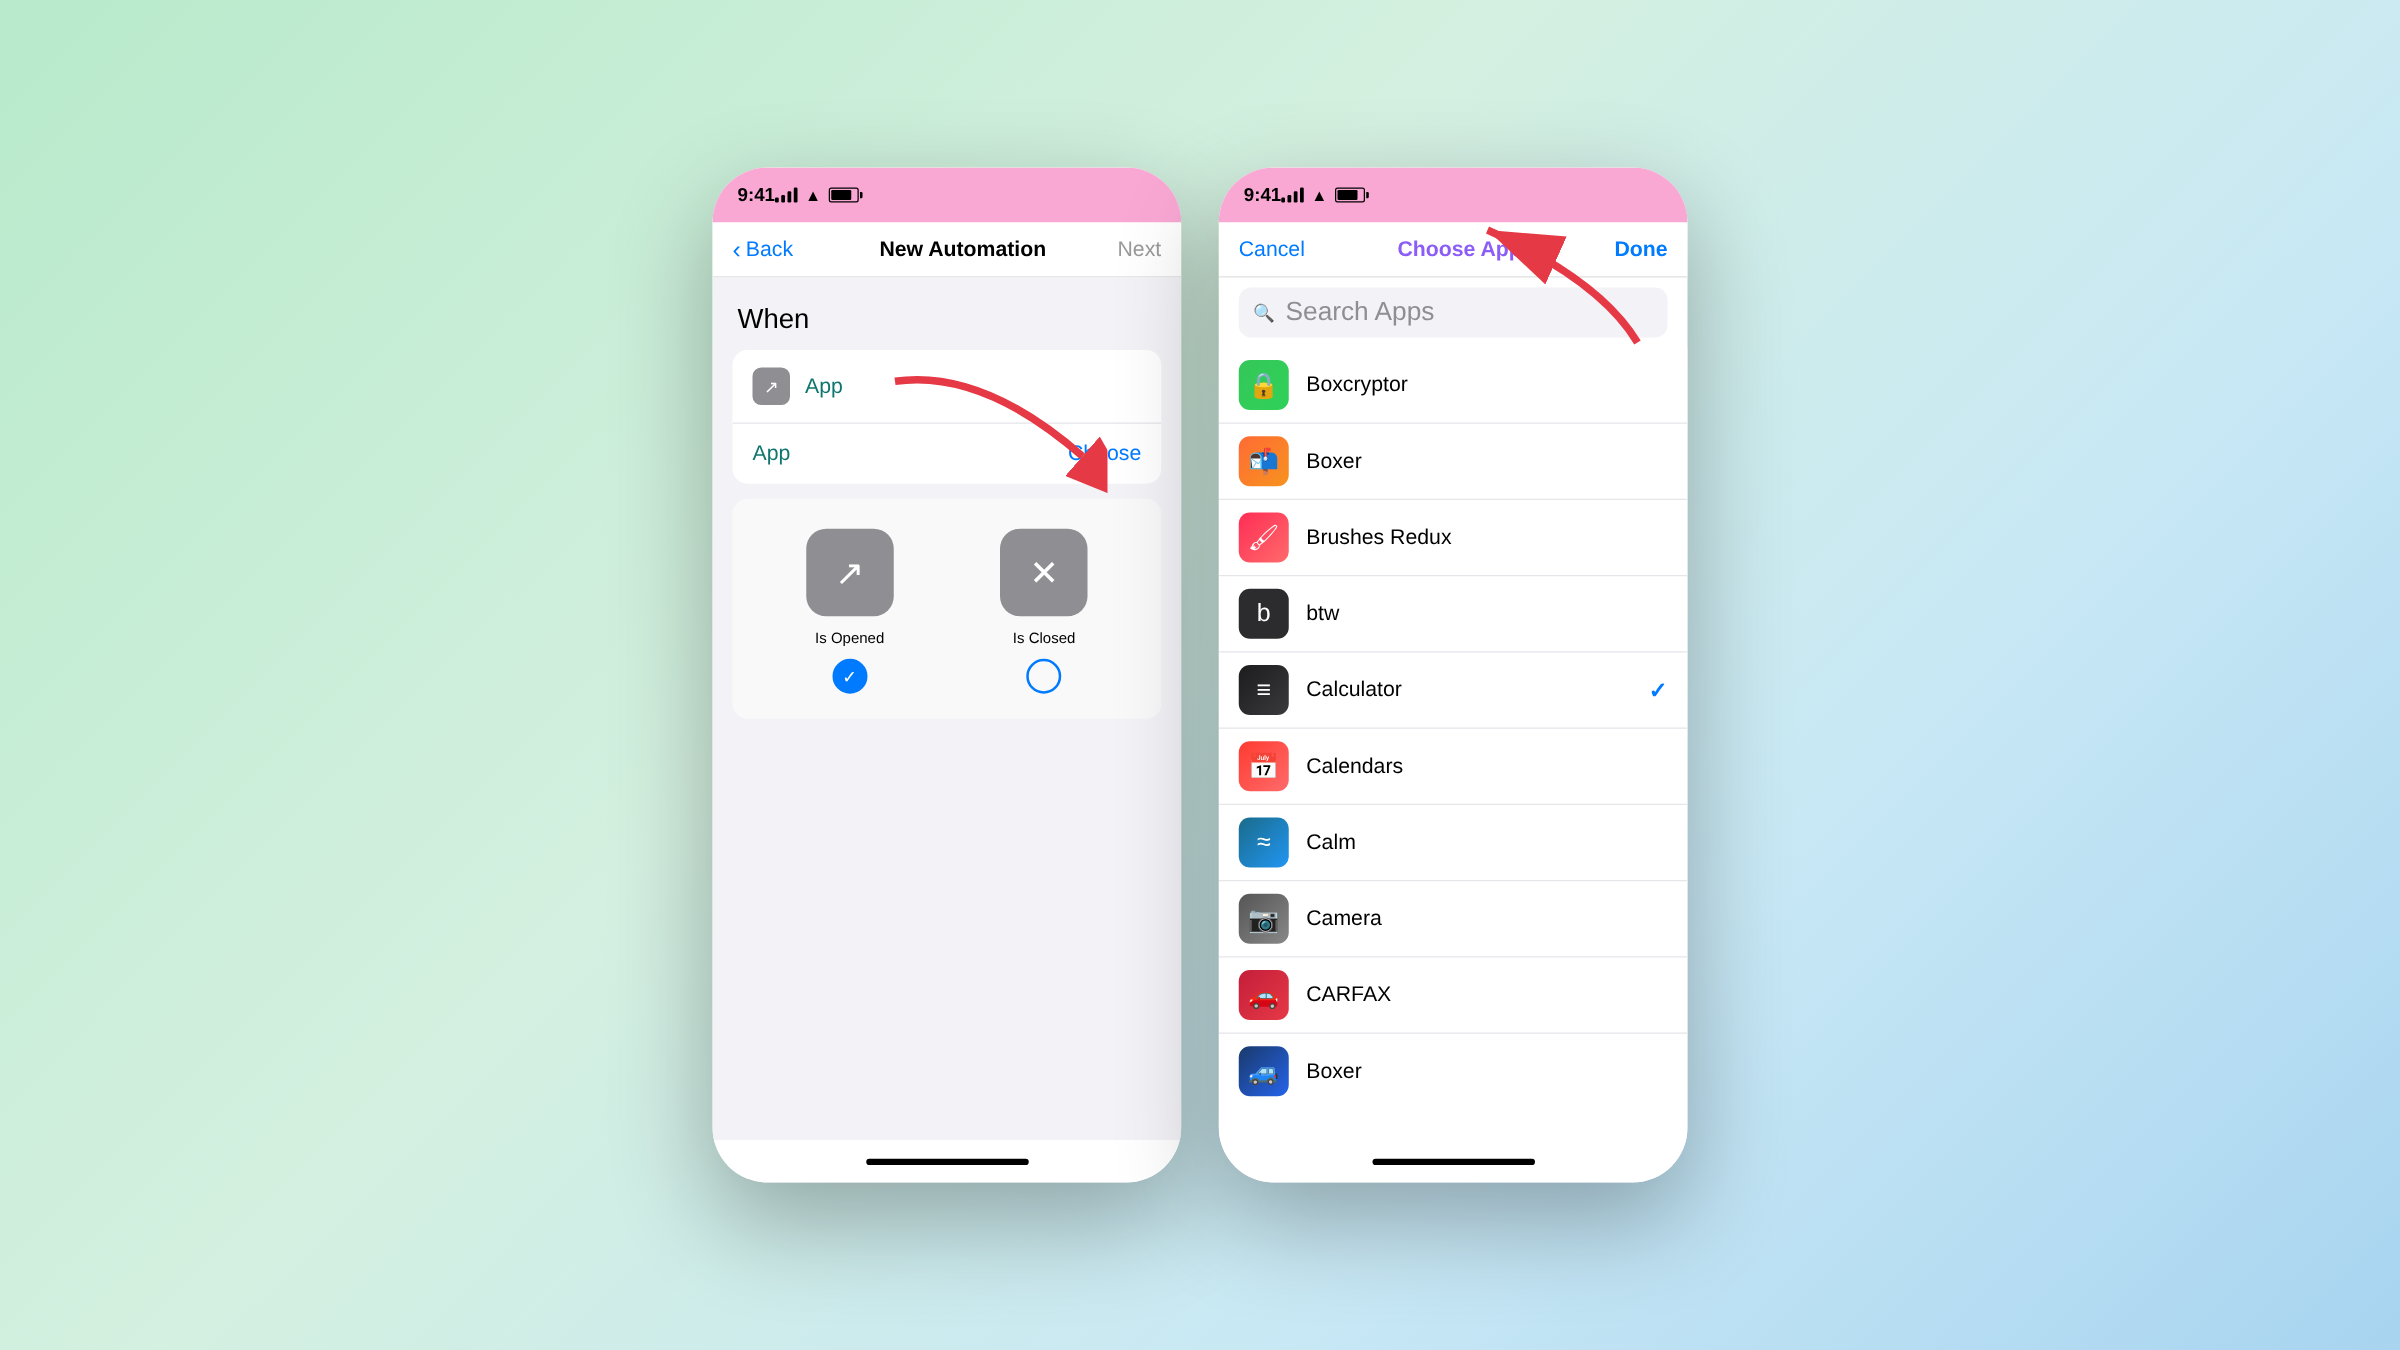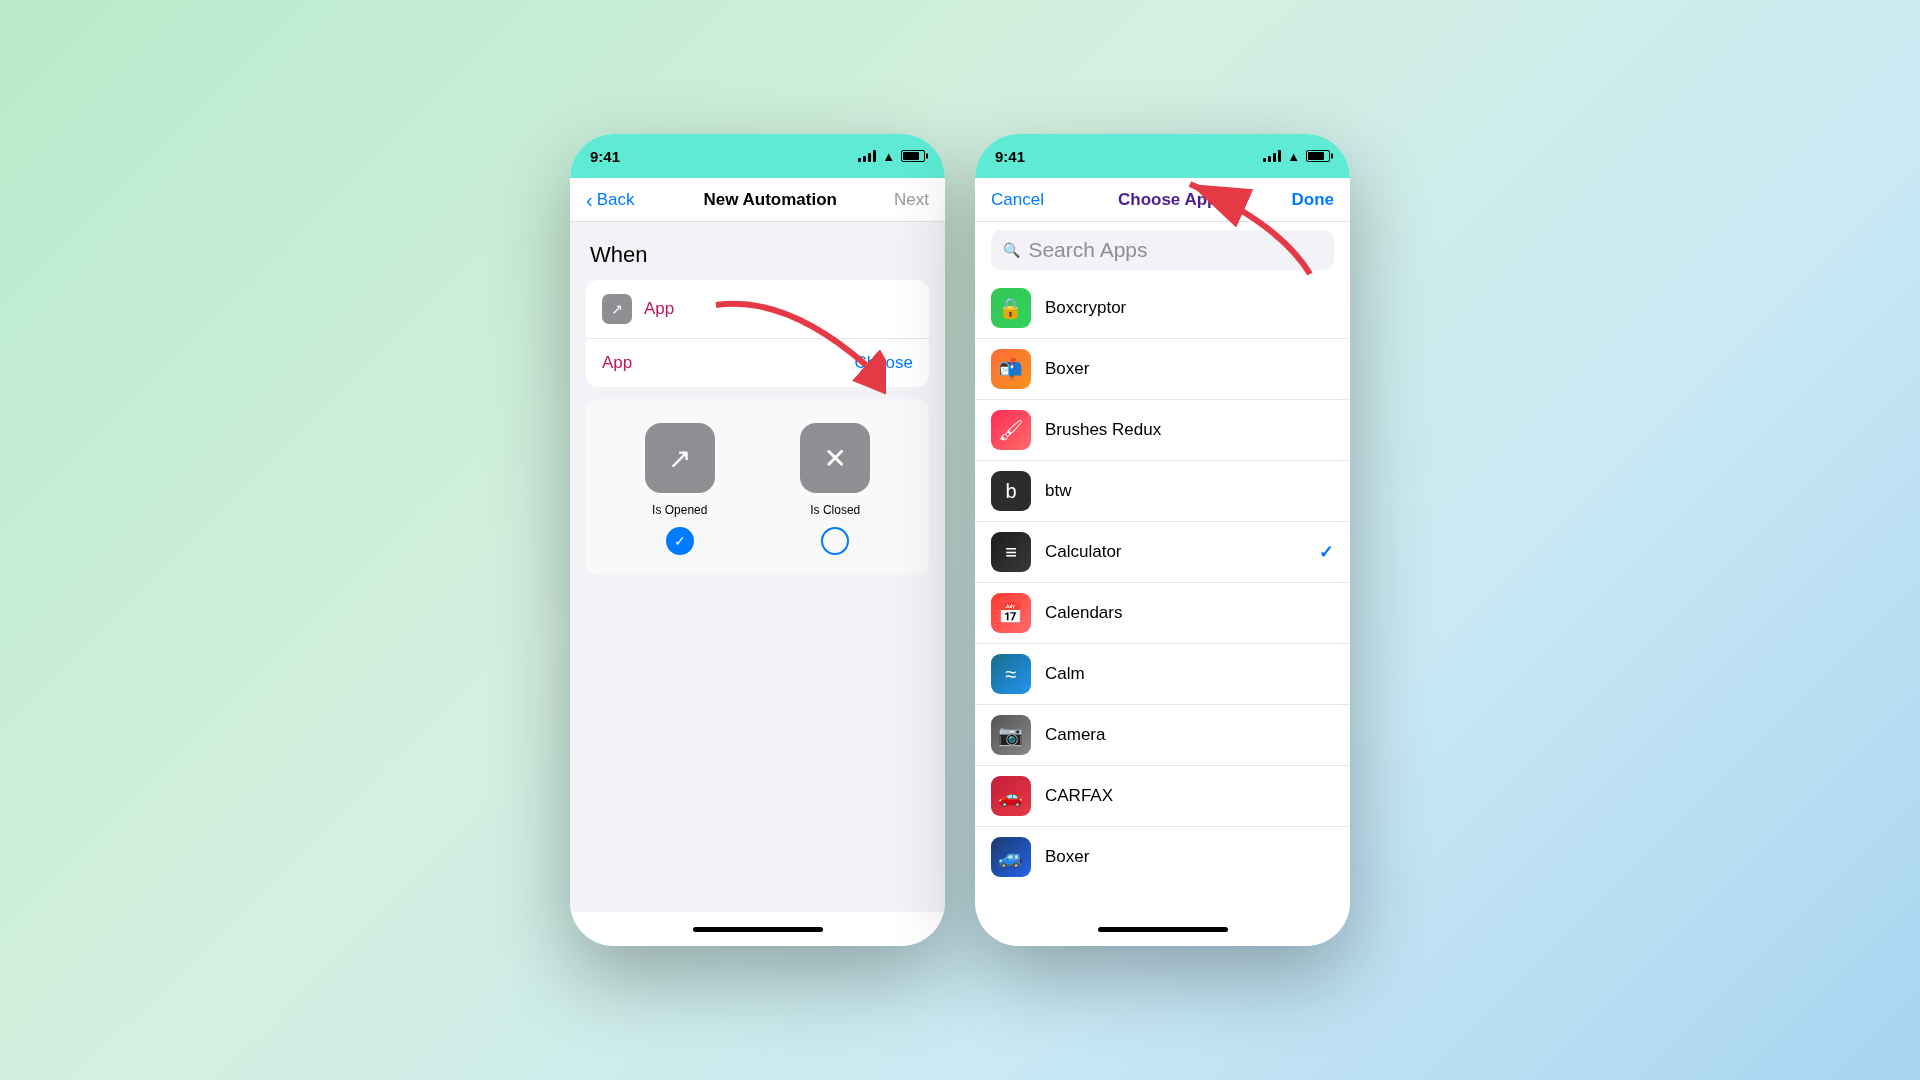--- a/index.html
+++ b/index.html
@@ -28,24 +28,23 @@
       overflow: hidden;
       box-shadow: 0 30px 80px rgba(0,0,0,0.3);
       position: relative;
       display: flex;
       flex-direction: column;
     }
 
     
     .status-bar {
       height: 44px;
-      background: #5eead4;
-      display: flex;
-      align-items: center;
-      justify-content: space-between;
+      background: #f9a8d4;
+      display: flex;
+      align-items: center;
       padding: 0 20px;
       flex-shrink: 0;
     }
     .status-time {
       font-size: 15px;
       font-weight: 600;
       color: #000;
     }
     .status-icons {
       display: flex;
@@ -172,21 +171,21 @@
       border-radius: 7px;
       display: flex;
       align-items: center;
       justify-content: center;
       margin-right: 12px;
       color: #fff;
       font-size: 14px;
     }
     .card-row-label {
       font-size: 17px;
-      color: #be185d;
+      color: #0f766e;
       flex: 1;
     }
     .card-row-choose {
       font-size: 17px;
       color: #007AFF;
       cursor: pointer;
     }
 
     
     .options-card {
@@ -262,21 +261,21 @@
       flex-shrink: 0;
     }
     .choose-app-cancel {
       color: #007AFF;
       font-size: 17px;
       cursor: pointer;
     }
     .choose-app-title {
       font-size: 17px;
       font-weight: 600;
-      color: #4c1d95;
+      color: #8b5cf6;
     }
     .choose-app-done {
       color: #007AFF;
       font-size: 17px;
       font-weight: 600;
       cursor: pointer;
     }
 
     .search-bar {
       background: #f2f2f7;

